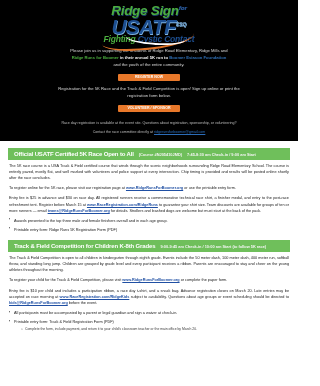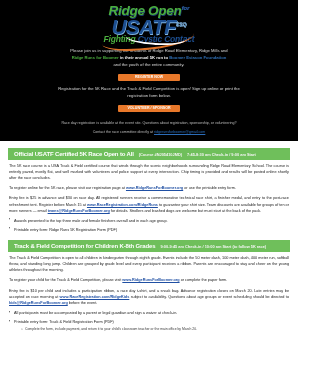--- a/index.html
+++ b/index.html
@@ -133,21 +133,21 @@
 </style>
 </head>
 <body>
 
 <div class="page">
 
   <div class="hero">
 
     <div class="logo-wrap">
       <div class="logo-l1">
-        <span>Ridge Open</span><span class="sm">for</span>
+        <span>Ridge Sign</span><span class="sm">for</span>
       </div>
       <div class="logo-l2">
         <span>USATF</span><span class="tiny">ESQ</span>
       </div>
       <div class="logo-l3">
         <span class="g">Fighting</span>
         <span class="b">Cystic Contact</span>
       </div>
       <div class="logo-swoosh"></div>
       <div class="logo-swoosh2"></div>

